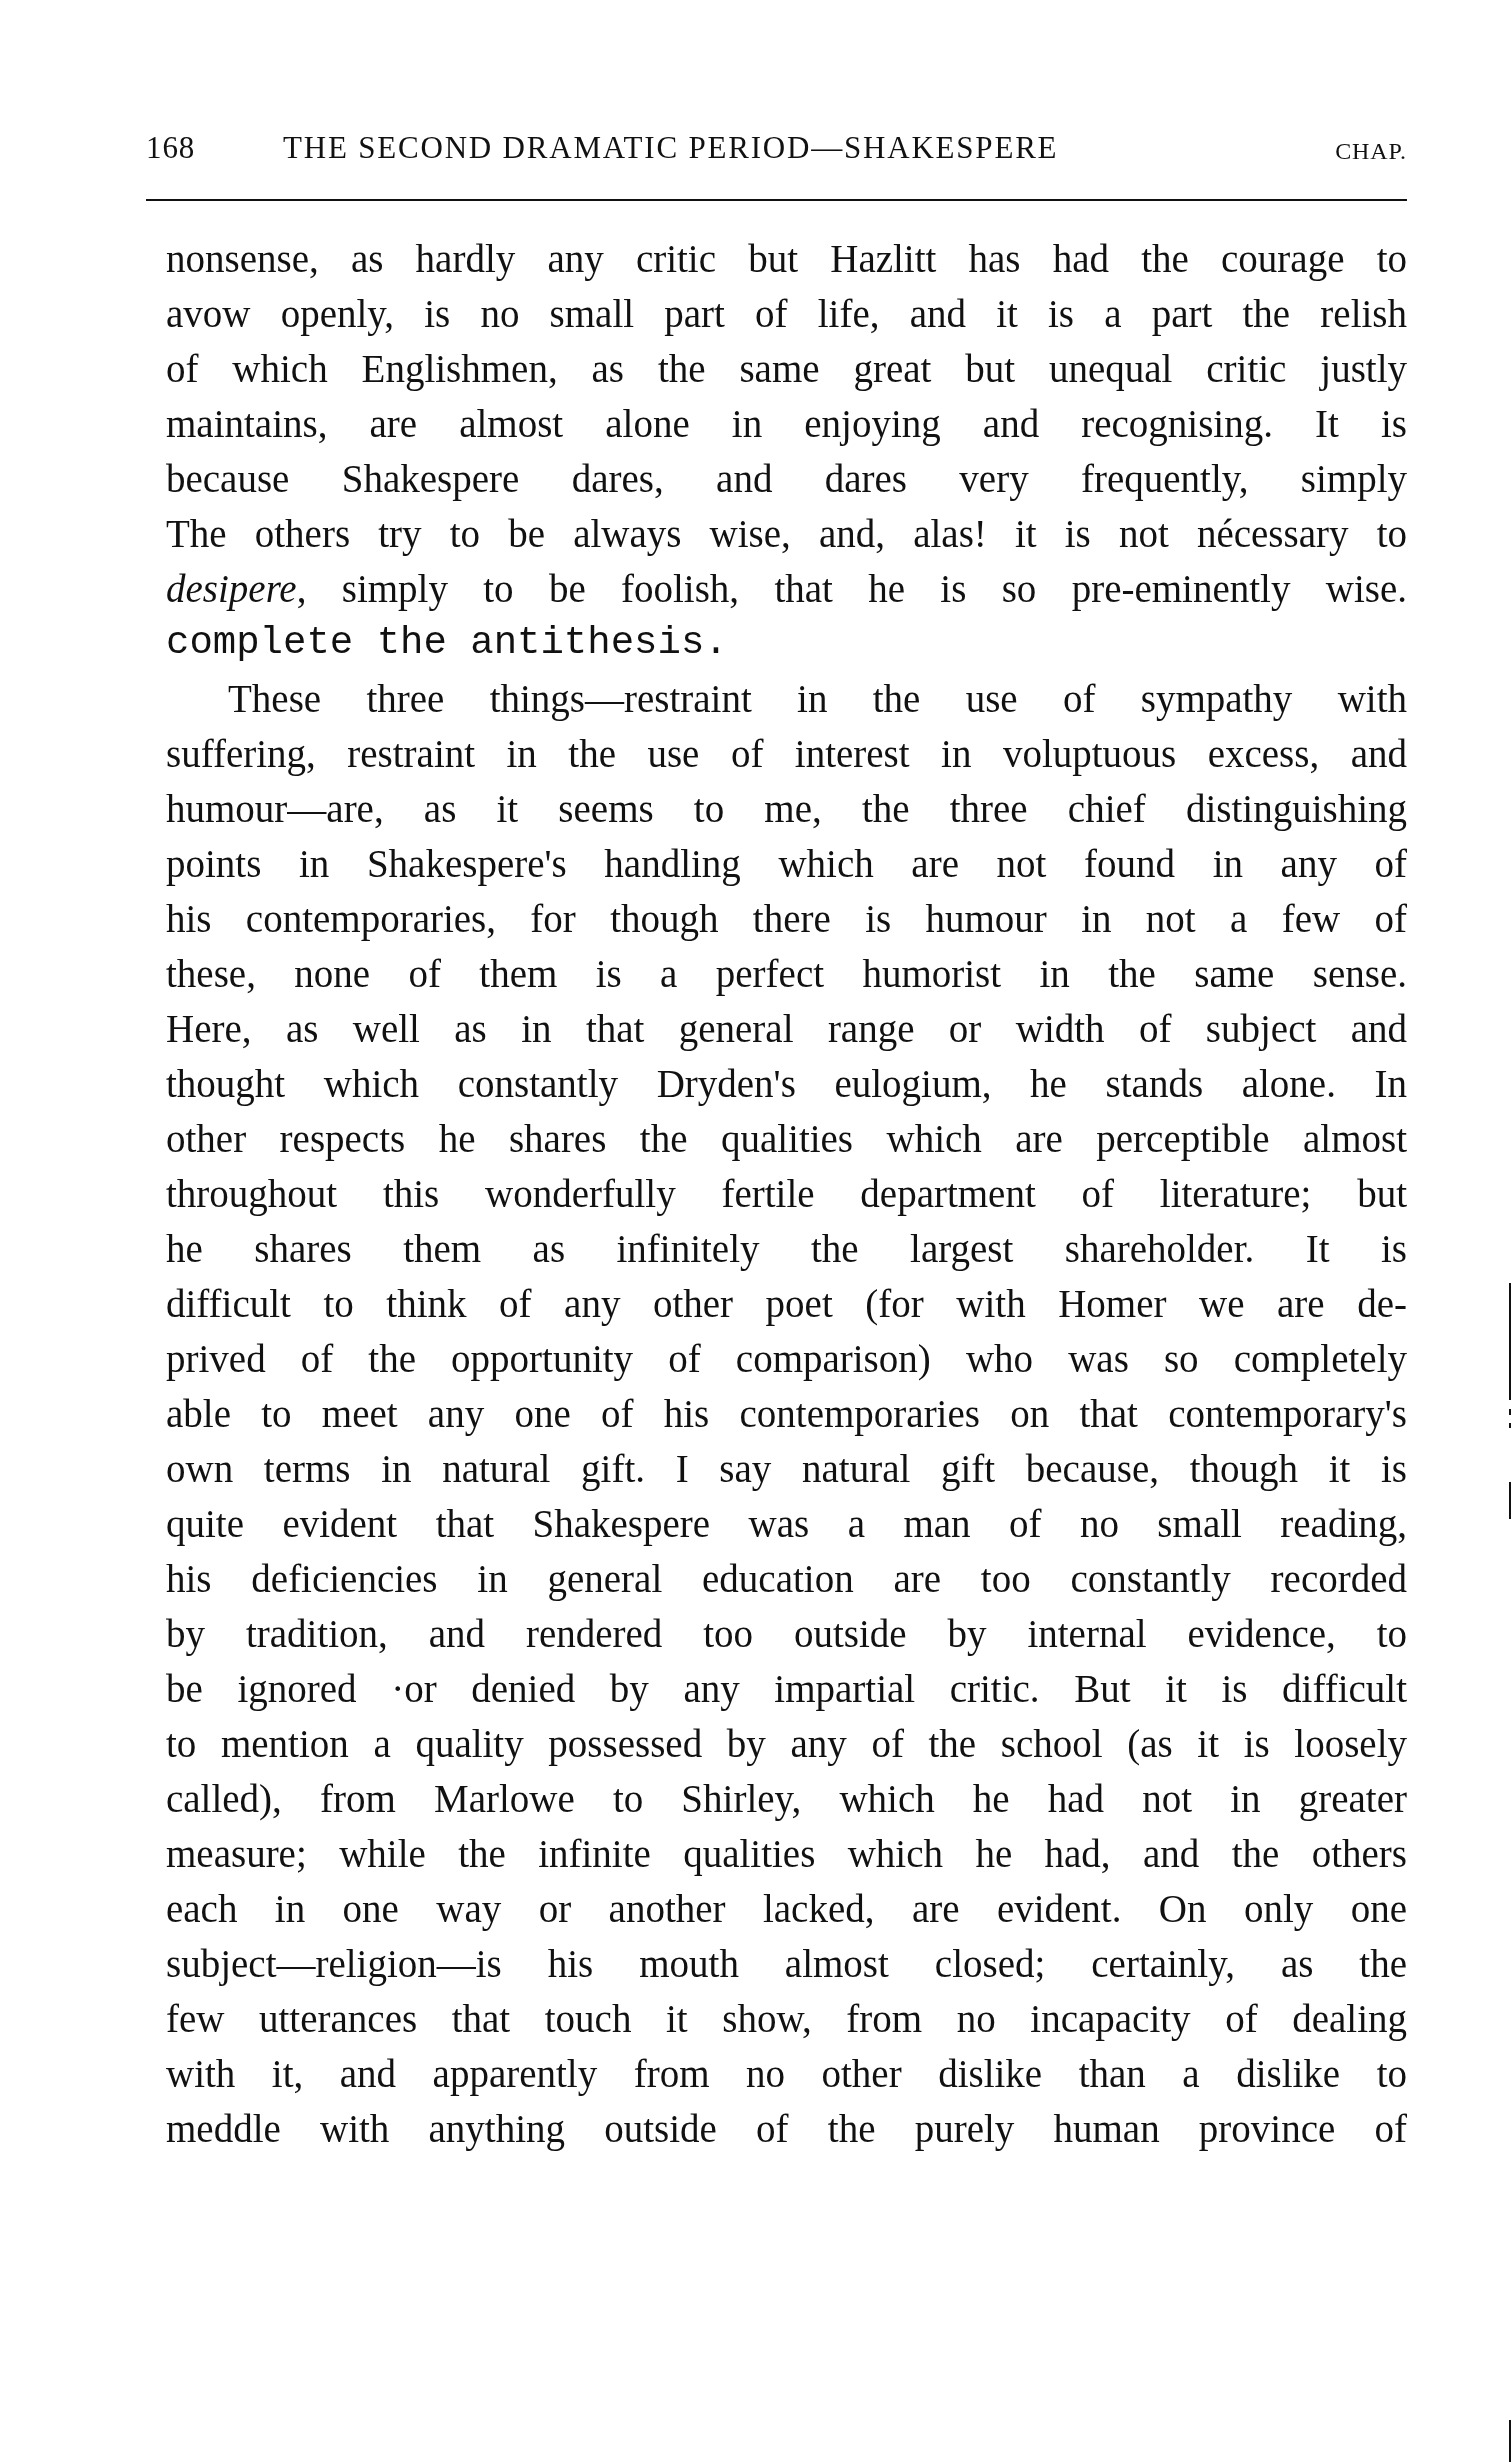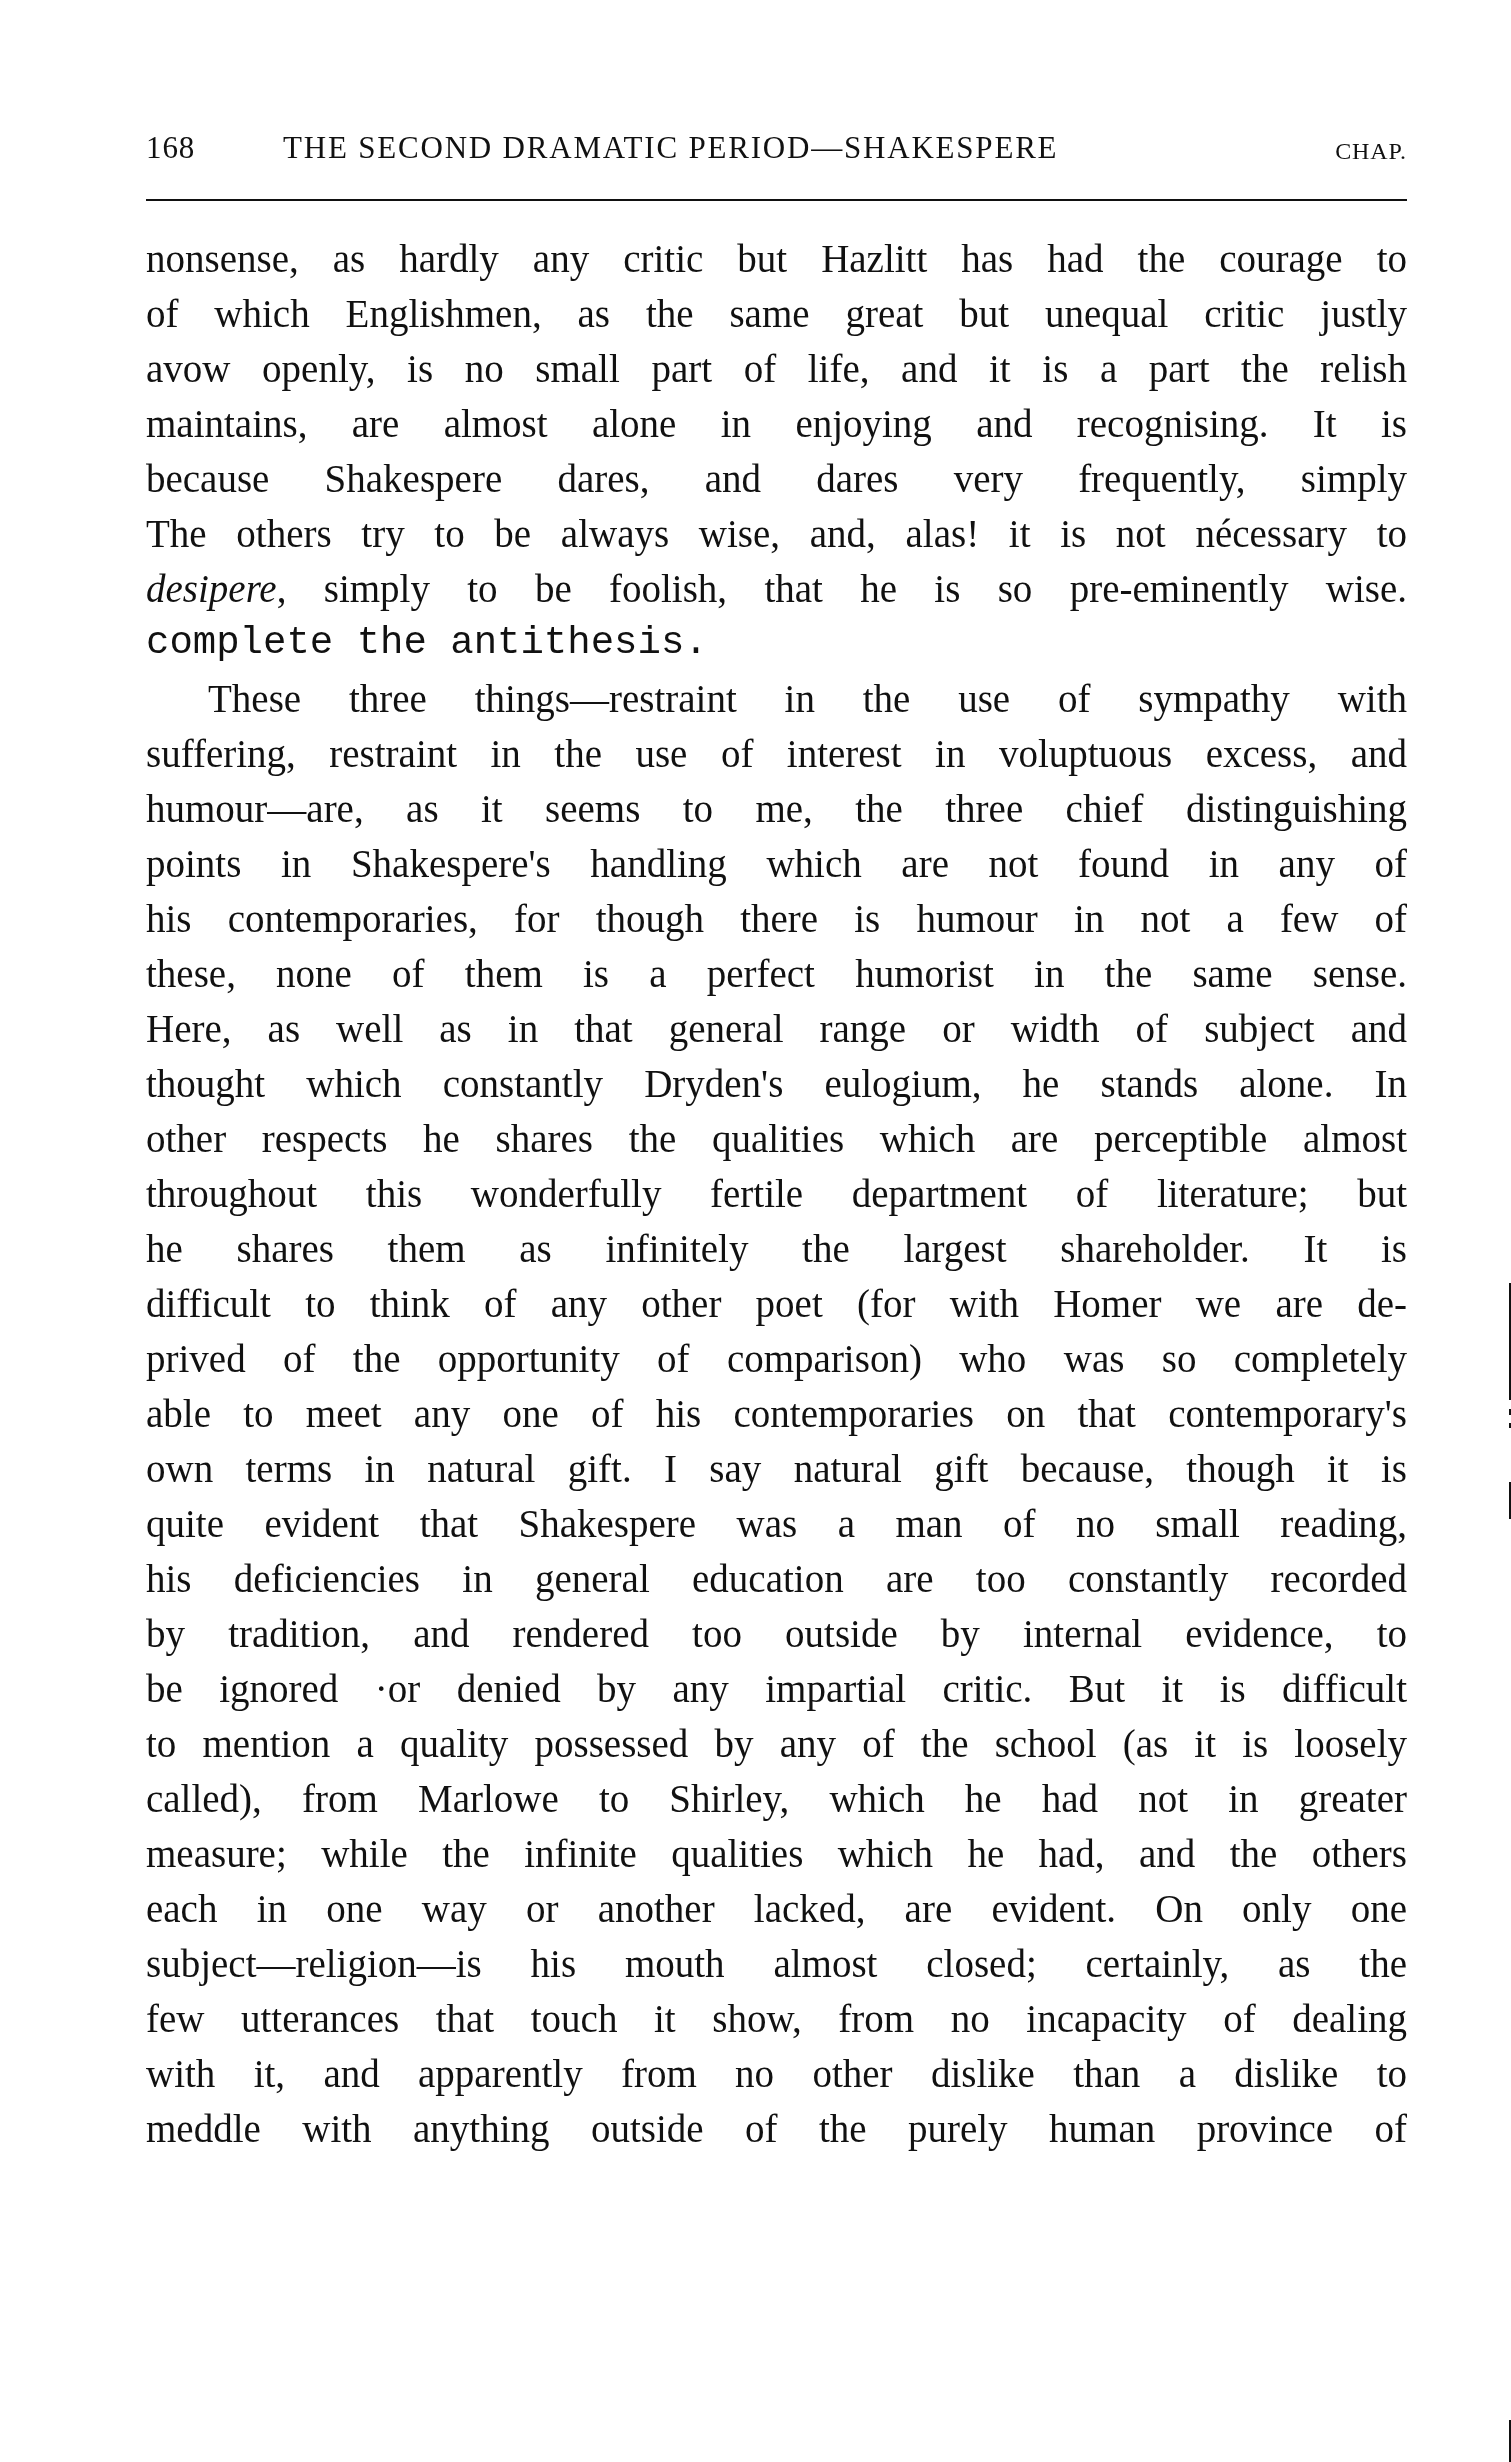--- a/index.html
+++ b/index.html
@@ -66,20 +66,21 @@
       font-size: 39px;
     }
     .line {
       display: block;
       height: 55px;
       line-height: 55px;
       text-align: justify;
       text-align-last: justify;
       white-space: nowrap;
       overflow: visible;
+      margin-left: 20px;
     }
     .line.last {
       text-align-last: left;
       font-family: Liberation Mono, monospace;
     }
     .line.indent {
       padding-left: 62px;
     }
     .line span.it {
       font-style: italic;
@@ -100,22 +101,22 @@
     <span class="head-title">THE SECOND DRAMATIC PERIOD—SHAKESPERE</span>
     <span class="head-chap">CHAP.</span>
   </div>
 
   <div class="head-rule"></div>
 
   <div class="body-text" id="body-text">
 
     <div>
       <span class="line">nonsense, as hardly any critic but Hazlitt has had the courage to</span>
+      <span class="line">avow openly, is no small part of life, and it is a part the relish</span>
       <span class="line">of which Englishmen, as the same great but unequal critic justly</span>
-      <span class="line">avow openly, is no small part of life, and it is a part the relish</span>
       <span class="line">maintains, are almost alone in enjoying and recognising.  It is</span>
       <span class="line">because Shakespere dares, and dares very frequently, simply</span>
       <span class="line">The others try to be always wise, and, alas! it is not nécessary to</span>
       <span class="line italic-lead"><span class="it">desipere</span>, simply to be foolish, that he is so pre-eminently wise.</span>
       <span class="line last">complete the antithesis.</span>
     </div>
 
     <div>
       <span class="line indent">These three things—restraint in the use of sympathy with</span>
       <span class="line">suffering, restraint in the use of interest in voluptuous excess, and</span>

